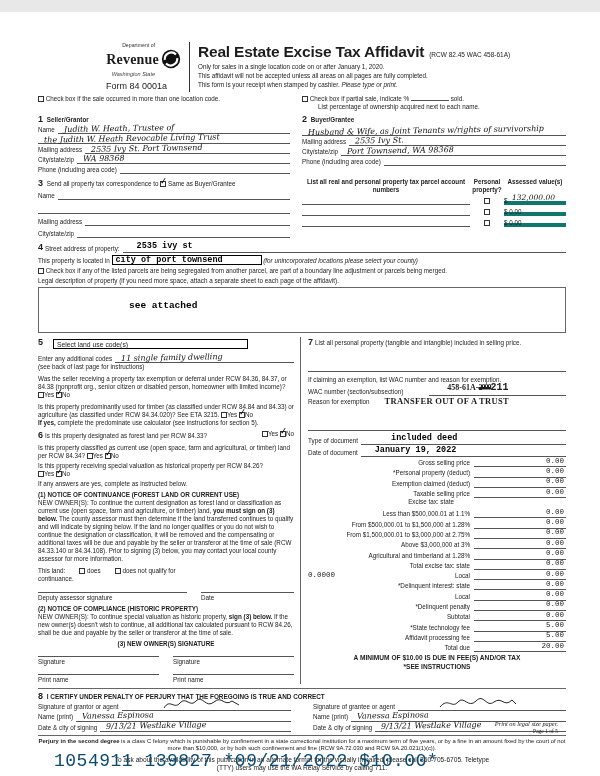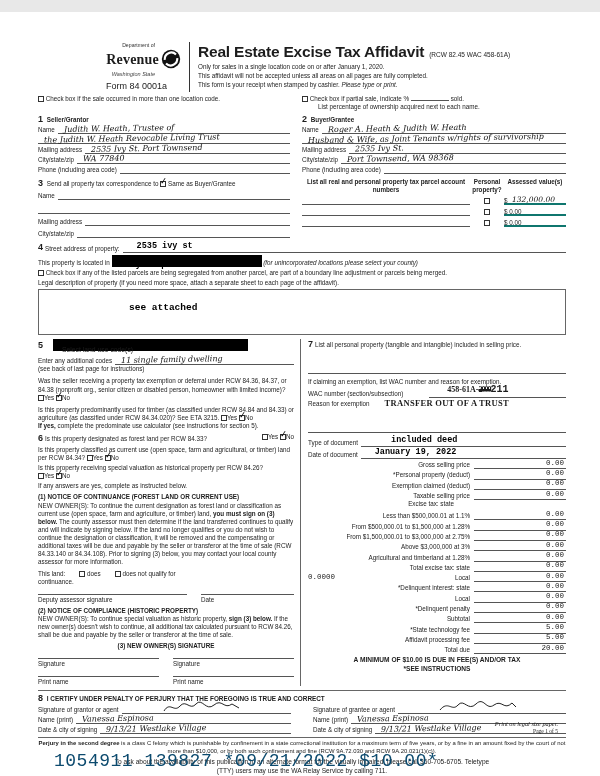--- a/index.html
+++ b/index.html
@@ -52,25 +52,25 @@
   .twocol .col { width:50%; }
   .twocol .col:first-child { padding-right:12px; }
   .mt1{margin-top:2px;} .mt2{margin-top:4px;} .mt3{margin-top:6px;text-align:right;}
 
   
   .parcel-head { display:flex; font-weight:bold; text-align:center; }
   .ph1{flex:1;} .ph2{width:34px;} .ph3{width:62px;}
   .parcel-row { display:flex; align-items:flex-end; height:11px; }
   .pr-line { flex:1; border-bottom:1px solid #555; height:8px; }
   .pr-cb { width:34px; text-align:center; }
-  .pr-val { width:62px; border-bottom:2px solid #0f766e; position:relative; height:8px; font-size:6.3px; }
+  .pr-val { width:62px; border-bottom:4px solid #0f766e; position:relative; height:8px; font-size:6.3px; }
   .pr-val .hw { position:absolute; left:8px; bottom:-1px; font-size:7.5px; }
 
   
-  .select-box { display:inline-block; border:6px solid #000000; position:relative;
+  .select-box { display:inline-block; border:1px solid #000000; position:relative;
                 height:10px; vertical-align:-2px; background:#fff; }
   .legalbox { border:1px solid #666; height:46px; position:relative; margin-top:2px; }
   .legalbox .typed { position:absolute; left:90px; top:12px; font-size:9.5px; }
 
   
   .main { display:flex; margin-top:4px; }
   .main .mleft { width:262px; padding-right:6px; }
   .main .mright { flex:1; border-left:1px solid #666; padding-left:7px; }
   .yn { white-space:nowrap; }
   .qrow { display:flex; margin-top:3px; }
@@ -178,37 +178,31 @@
         </div>
       <div class="frow mt1">
           <span class="flabel">Mailing address</span>
         <span class="fline">
             <span class="hw">2535 Ivy St. Port Townsend</span>
           </span>
         </div>
       <div class="frow mt1">
           <span class="flabel">City/state/zip</span>
         <span class="fline">
-            <span class="hw">WA  77840</span>
+            <span class="hw">WA  98368</span>
           </span>
         </div>
       <div class="frow mt1">
           <span class="flabel">Phone (including area code)</span>
         <span class="fline"></span>
         </div>
     </div>
     <div class="col">
       <div><b class="sec-no">2</b>
         <span class="sec-lab">Buyer/Grantee</span></div>
-      <div class="frow">
-          <span class="flabel">Name</span>
-        <span class="fline">
-            <span class="hw">Roger A. Heath &amp; Judith W. Heath</span>
-          </span>
-        </div>
       <div class="frow mt1">
           <span class="fline">
             <span class="hw">Husband &amp; Wife, as Joint Tenants w/rights of survivorship</span>
           </span>
         </div>
       <div class="frow mt1">
           <span class="flabel">Mailing address</span>
         <span class="fline">
             <span class="hw">2535 Ivy St.</span>
           </span>

